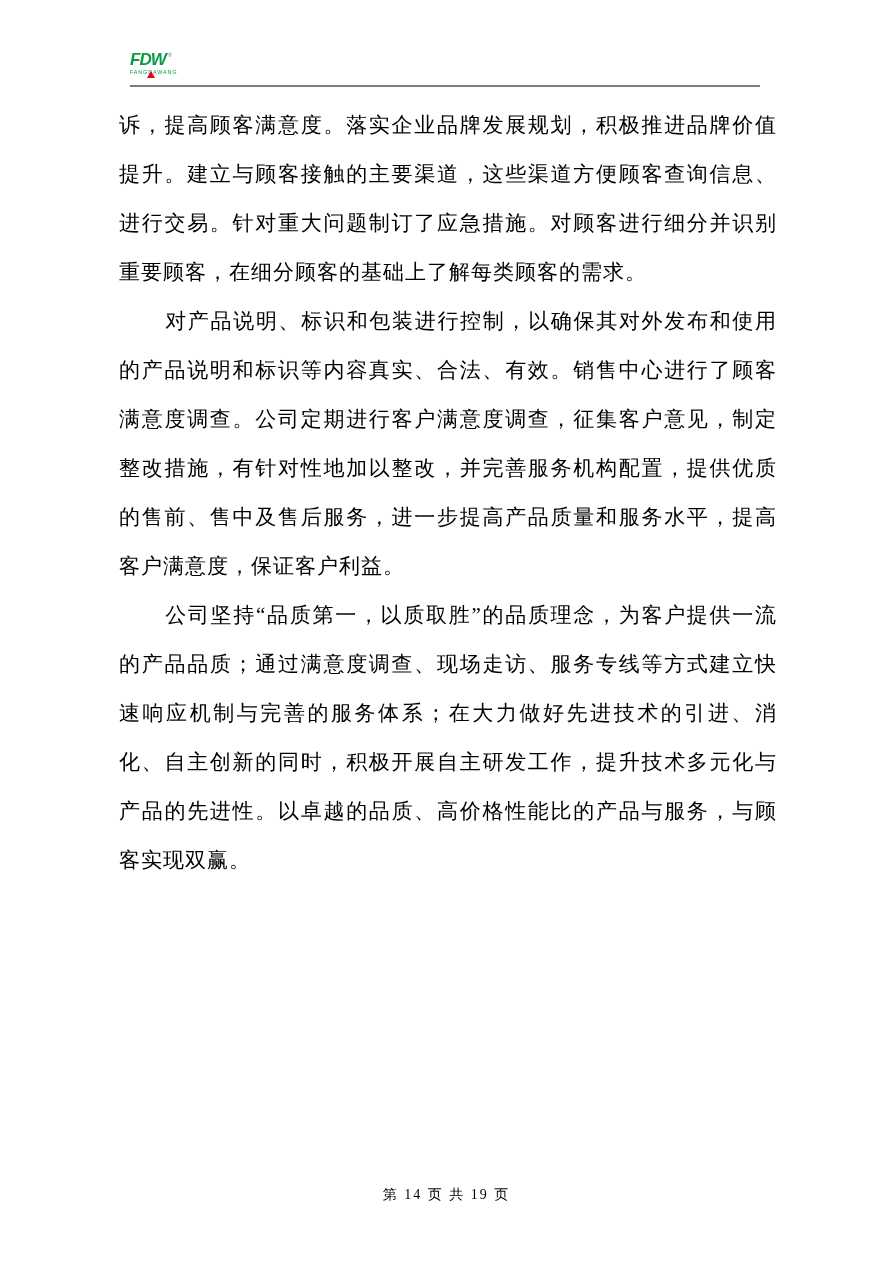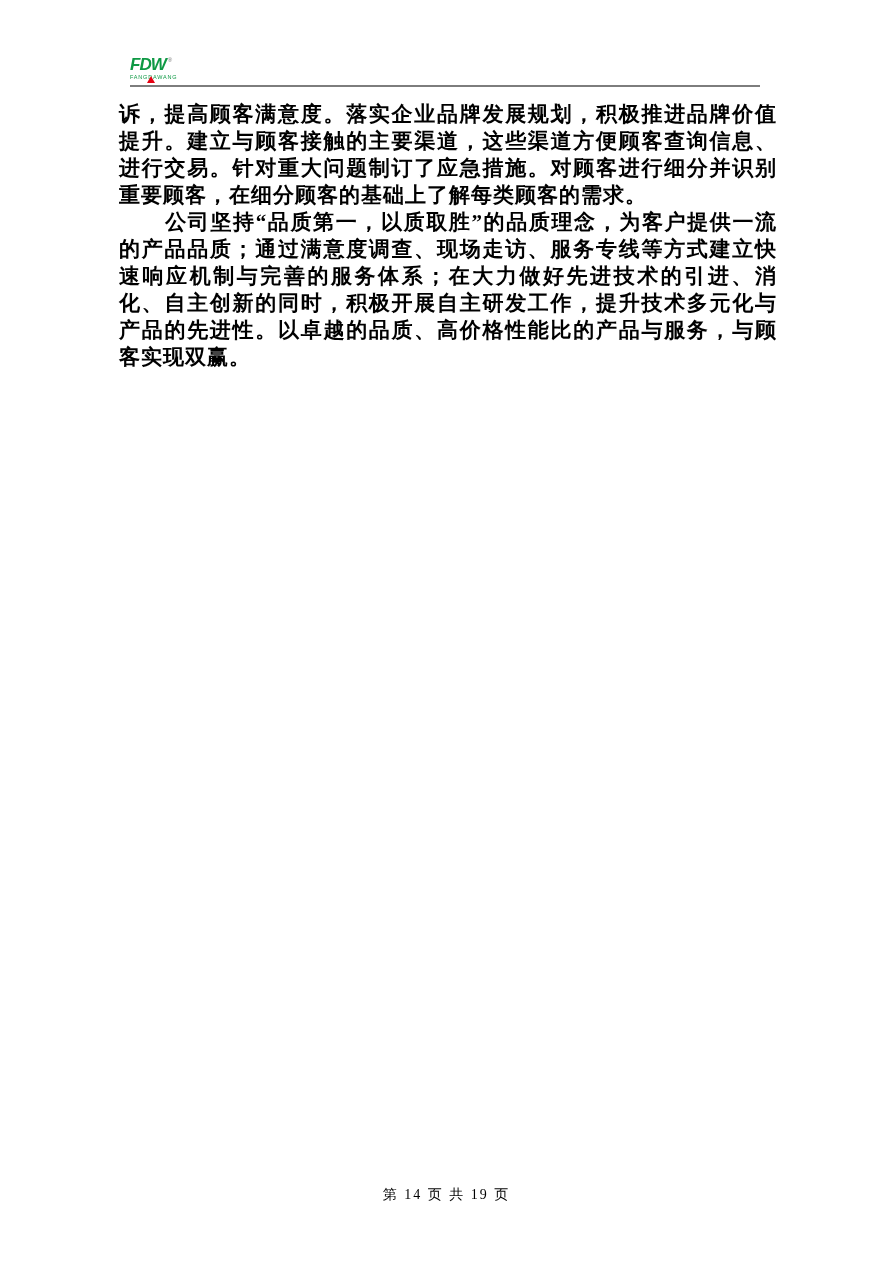--- a/index.html
+++ b/index.html
@@ -18,20 +18,21 @@
   .header {
     position: absolute;
     left: 130px;
     top: 44px;
     width: 630px;
     height: 43px;
     border-bottom: 2px solid #7d7d7d;
     display: flex;
     justify-content: space-between;
     align-items: flex-end;
+    padding-bottom: 5px;
   }
   .logo { position: relative; width: 70px; height: 28px; }
   .logo-row { display: flex; align-items: flex-start; line-height: 1; }
   .logo-mark {
     font-family: "Liberation Sans", sans-serif;
     font-style: italic;
     font-weight: bold;
     font-size: 17px;
     line-height: 15px;
     letter-spacing: -1px;
@@ -68,24 +69,23 @@
     letter-spacing: 0.5px;
     white-space: nowrap;
   }
   
   .body-text {
     position: absolute;
     left: 119px;
     top: 101px;
     width: 658px;
     font-size: 21px;
-    line-height: 27px;
+    line-height: 49px;
     letter-spacing: 1px;
     text-align: justify;
-    font-weight: bold;
   }
   .body-text p { margin: 0; }
   .body-text p.indent { text-indent: 2.2em; }
   
   .footer {
     position: absolute;
     left: 0;
     top: 1186px;
     width: 100%;
     text-align: center;
@@ -104,20 +104,21 @@
         <span class="logo-mark">FDW</span>
         <span class="logo-accent"></span>
         <span class="logo-reg">®</span>
       </div>
       <div class="logo-sub">FANGDAWANG</div>
     </div>
   </header>
 
   <main class="body-text">
     <p>诉，提高顾客满意度。落实企业品牌发展规划，积极推进品牌价值提升。建立与顾客接触的主要渠道，这些渠道方便顾客查询信息、进行交易。针对重大问题制订了应急措施。对顾客进行细分并识别重要顾客，在细分顾客的基础上了解每类顾客的需求。</p>
+    <p class="indent">对产品说明、标识和包装进行控制，以确保其对外发布和使用的产品说明和标识等内容真实、合法、有效。销售中心进行了顾客满意度调查。公司定期进行客户满意度调查，征集客户意见，制定整改措施，有针对性地加以整改，并完善服务机构配置，提供优质的售前、售中及售后服务，进一步提高产品质量和服务水平，提高客户满意度，保证客户利益。</p>
     <p class="indent">公司坚持“品质第一，以质取胜”的品质理念，为客户提供一流的产品品质；通过满意度调查、现场走访、服务专线等方式建立快速响应机制与完善的服务体系；在大力做好先进技术的引进、消化、自主创新的同时，积极开展自主研发工作，提升技术多元化与产品的先进性。以卓越的品质、高价格性能比的产品与服务，与顾客实现双赢。</p>
   </main>
 
   <footer class="footer">
     <span>第 14 页 共 19 页</span>
   </footer>
 
 </div>
 
 </body></html>

